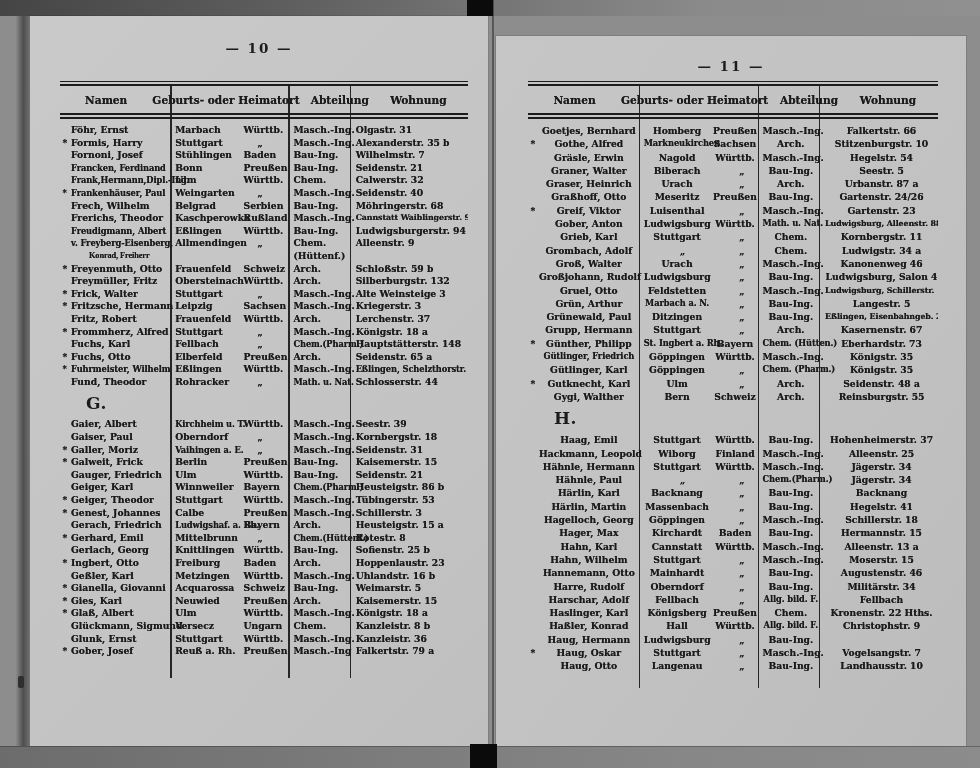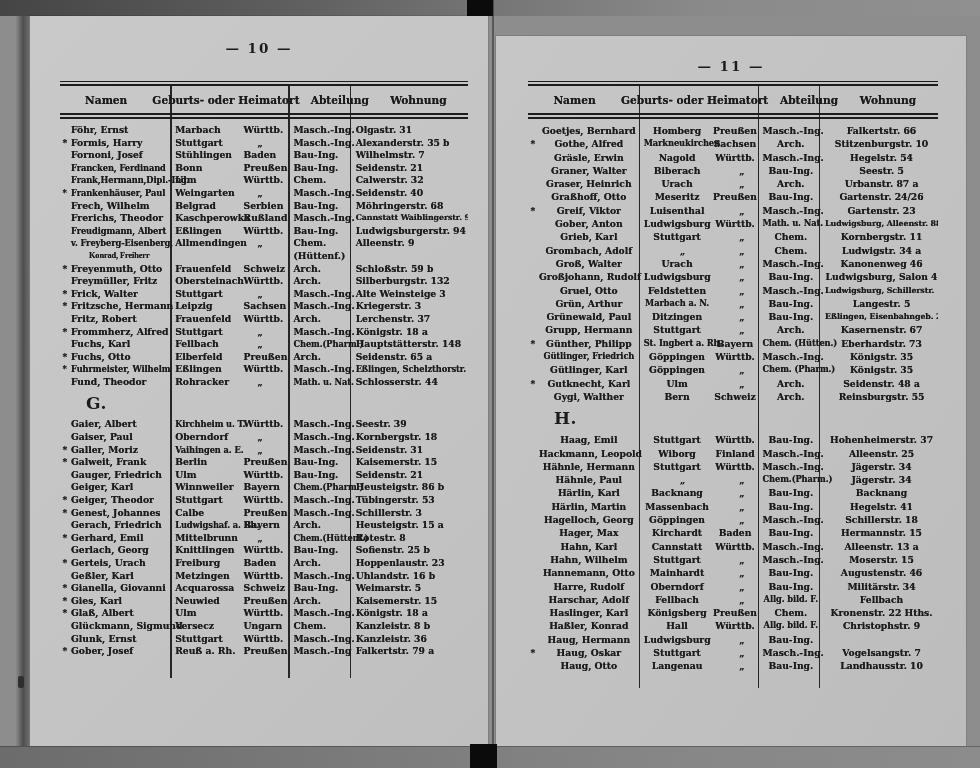--- a/index.html
+++ b/index.html
@@ -402,21 +402,21 @@
             <div class="c cd">
               <span class="l1">Masch.-Ing.</span>
             </div>
             <div class="c ca">
               <span class="l1">Seidenstr. 31</span>
             </div>
           </div>
           <div class="row">
             <div class="c cn">
               <span class="star">*</span>
-              <span class="l1">Galweit, Frank</span>
+              <span class="l1">Galweit, Frick</span>
             </div>
             <div class="c cp">Berlin</div>
             <div class="c cs">Preußen</div>
             <div class="c cd">
               <span class="l1">Bau-Ing.</span>
             </div>
             <div class="c ca">
               <span class="l1">Kaisemerstr. 15</span>
             </div>
           </div>
@@ -510,21 +510,21 @@
             <div class="c cd">
               <span class="l1">Bau-Ing.</span>
             </div>
             <div class="c ca">
               <span class="l1">Sofienstr. 25 b</span>
             </div>
           </div>
           <div class="row">
             <div class="c cn">
               <span class="star">*</span>
-              <span class="l1">Gerteis, Urach</span>
+              <span class="l1">Ingbert, Otto</span>
             </div>
             <div class="c cp">Freiburg</div>
             <div class="c cs">Baden</div>
             <div class="c cd">
               <span class="l1">Arch.</span>
             </div>
             <div class="c ca">
               <span class="l1">Hoppenlaustr. 23</span>
             </div>
           </div>

